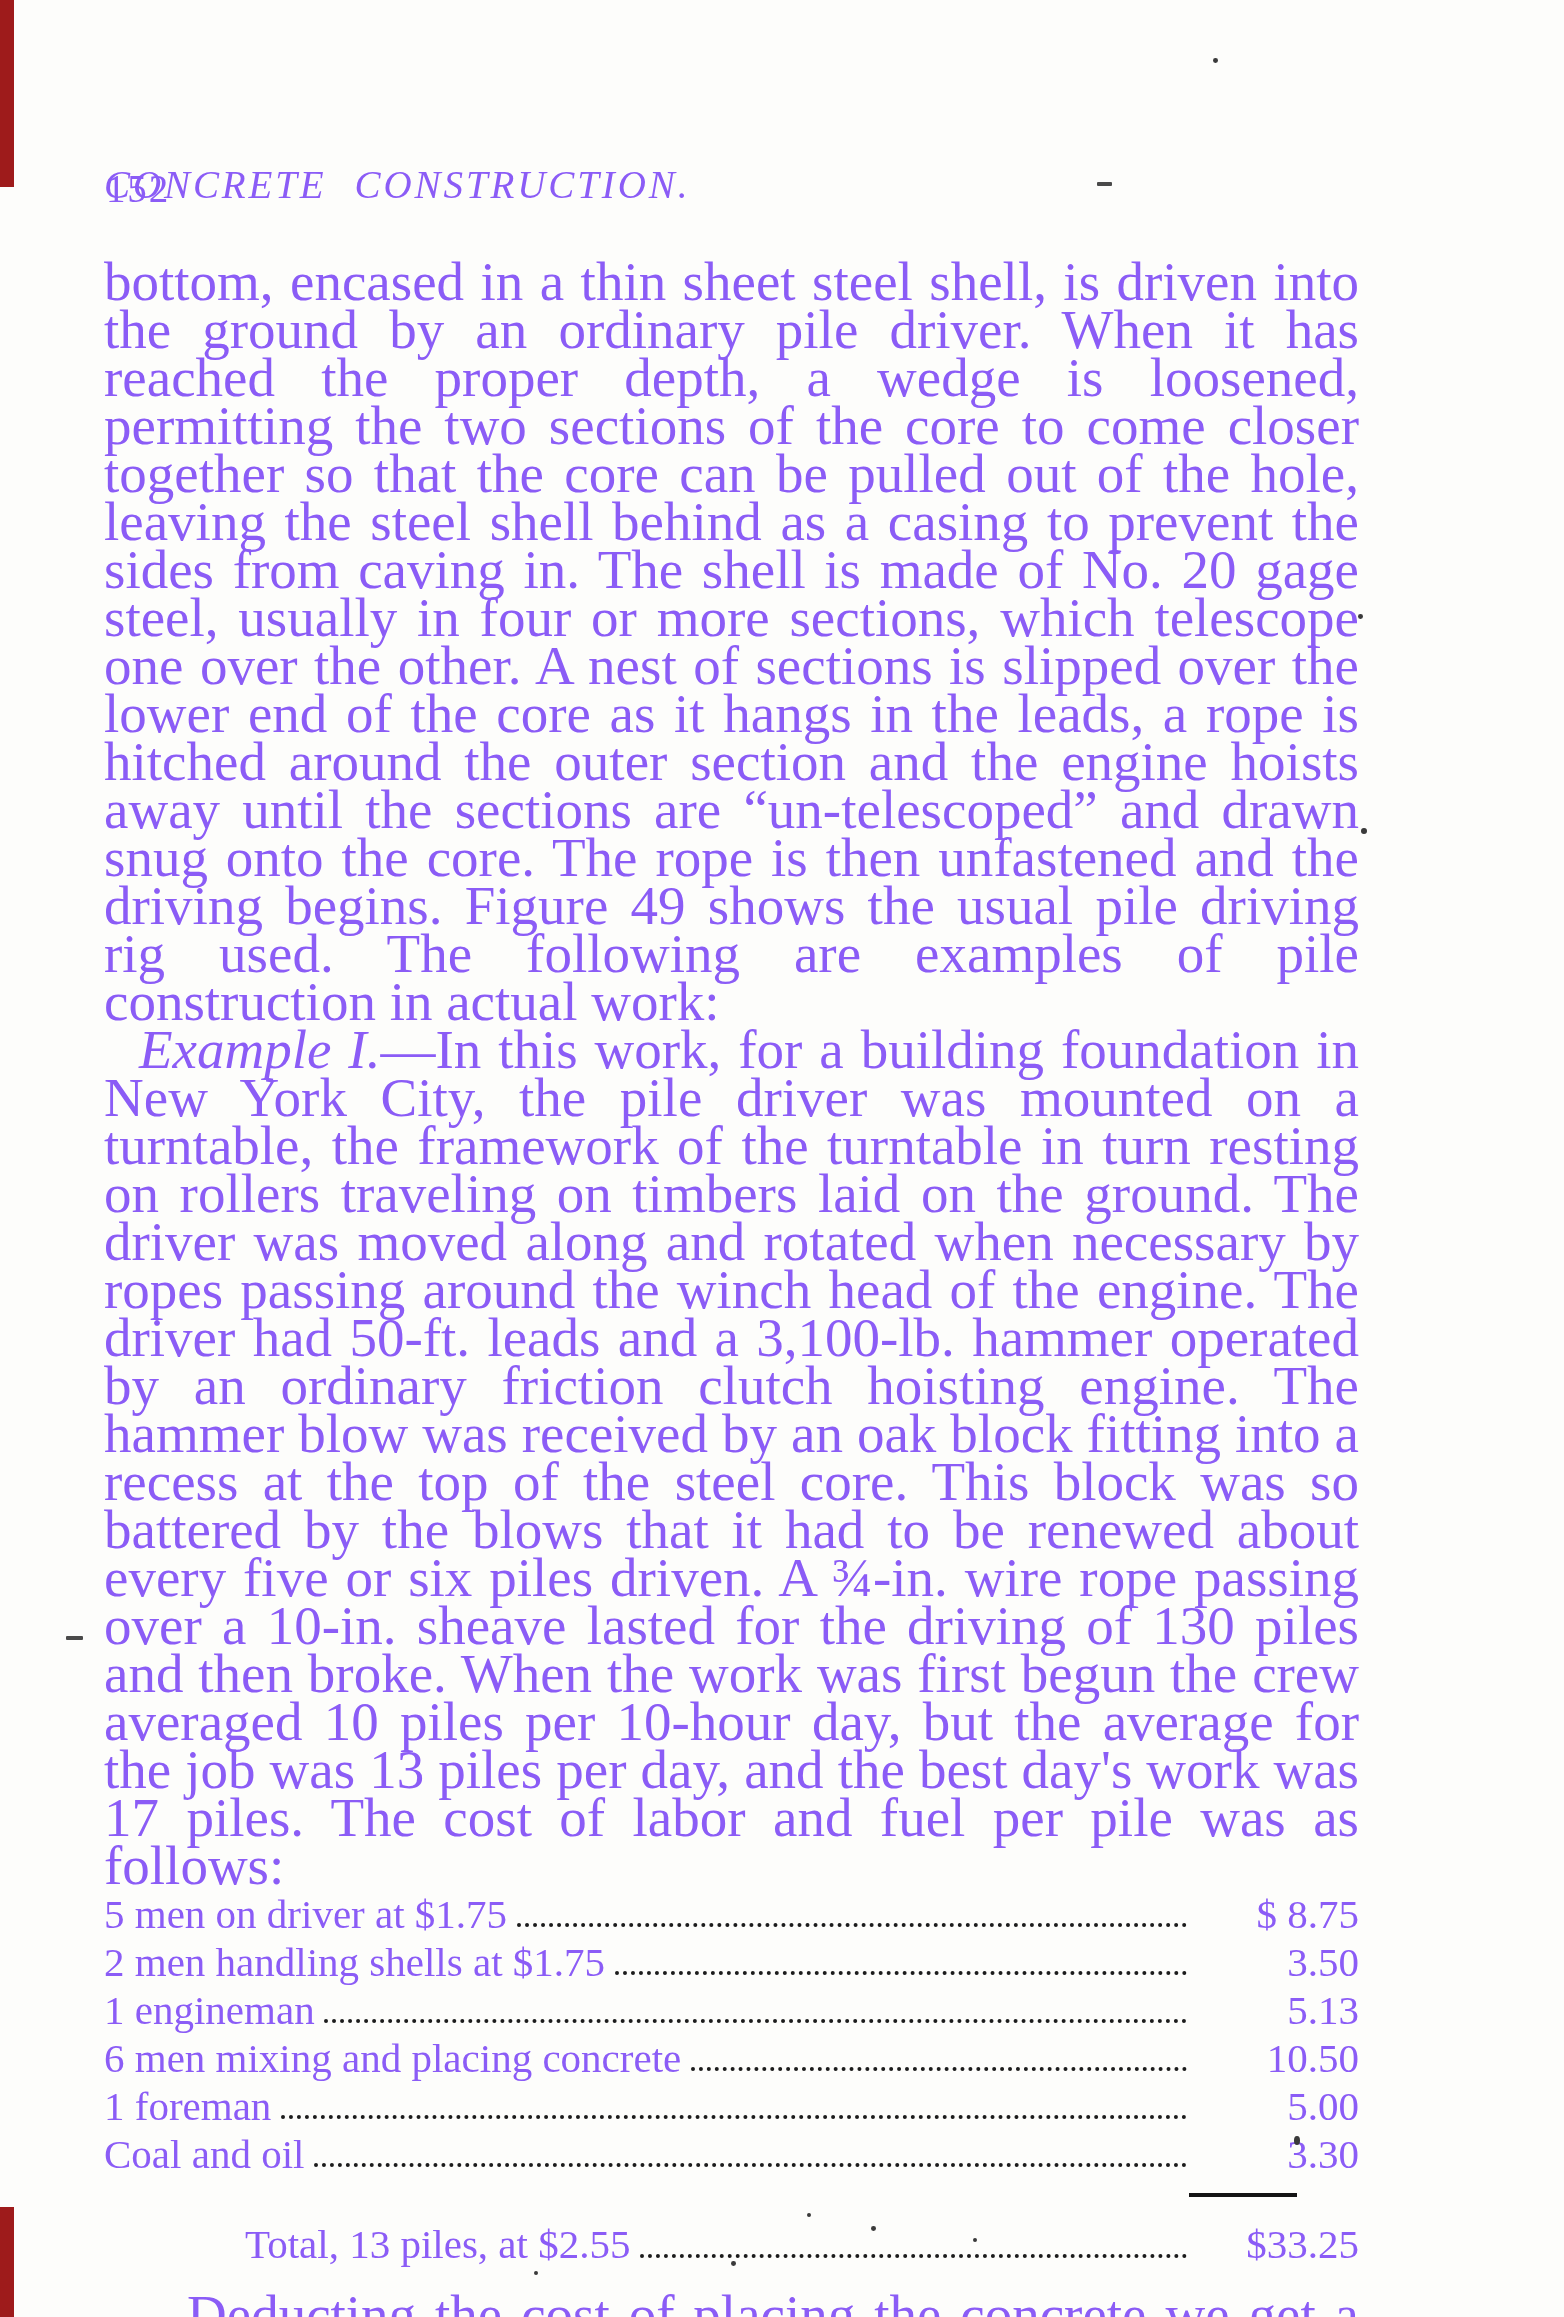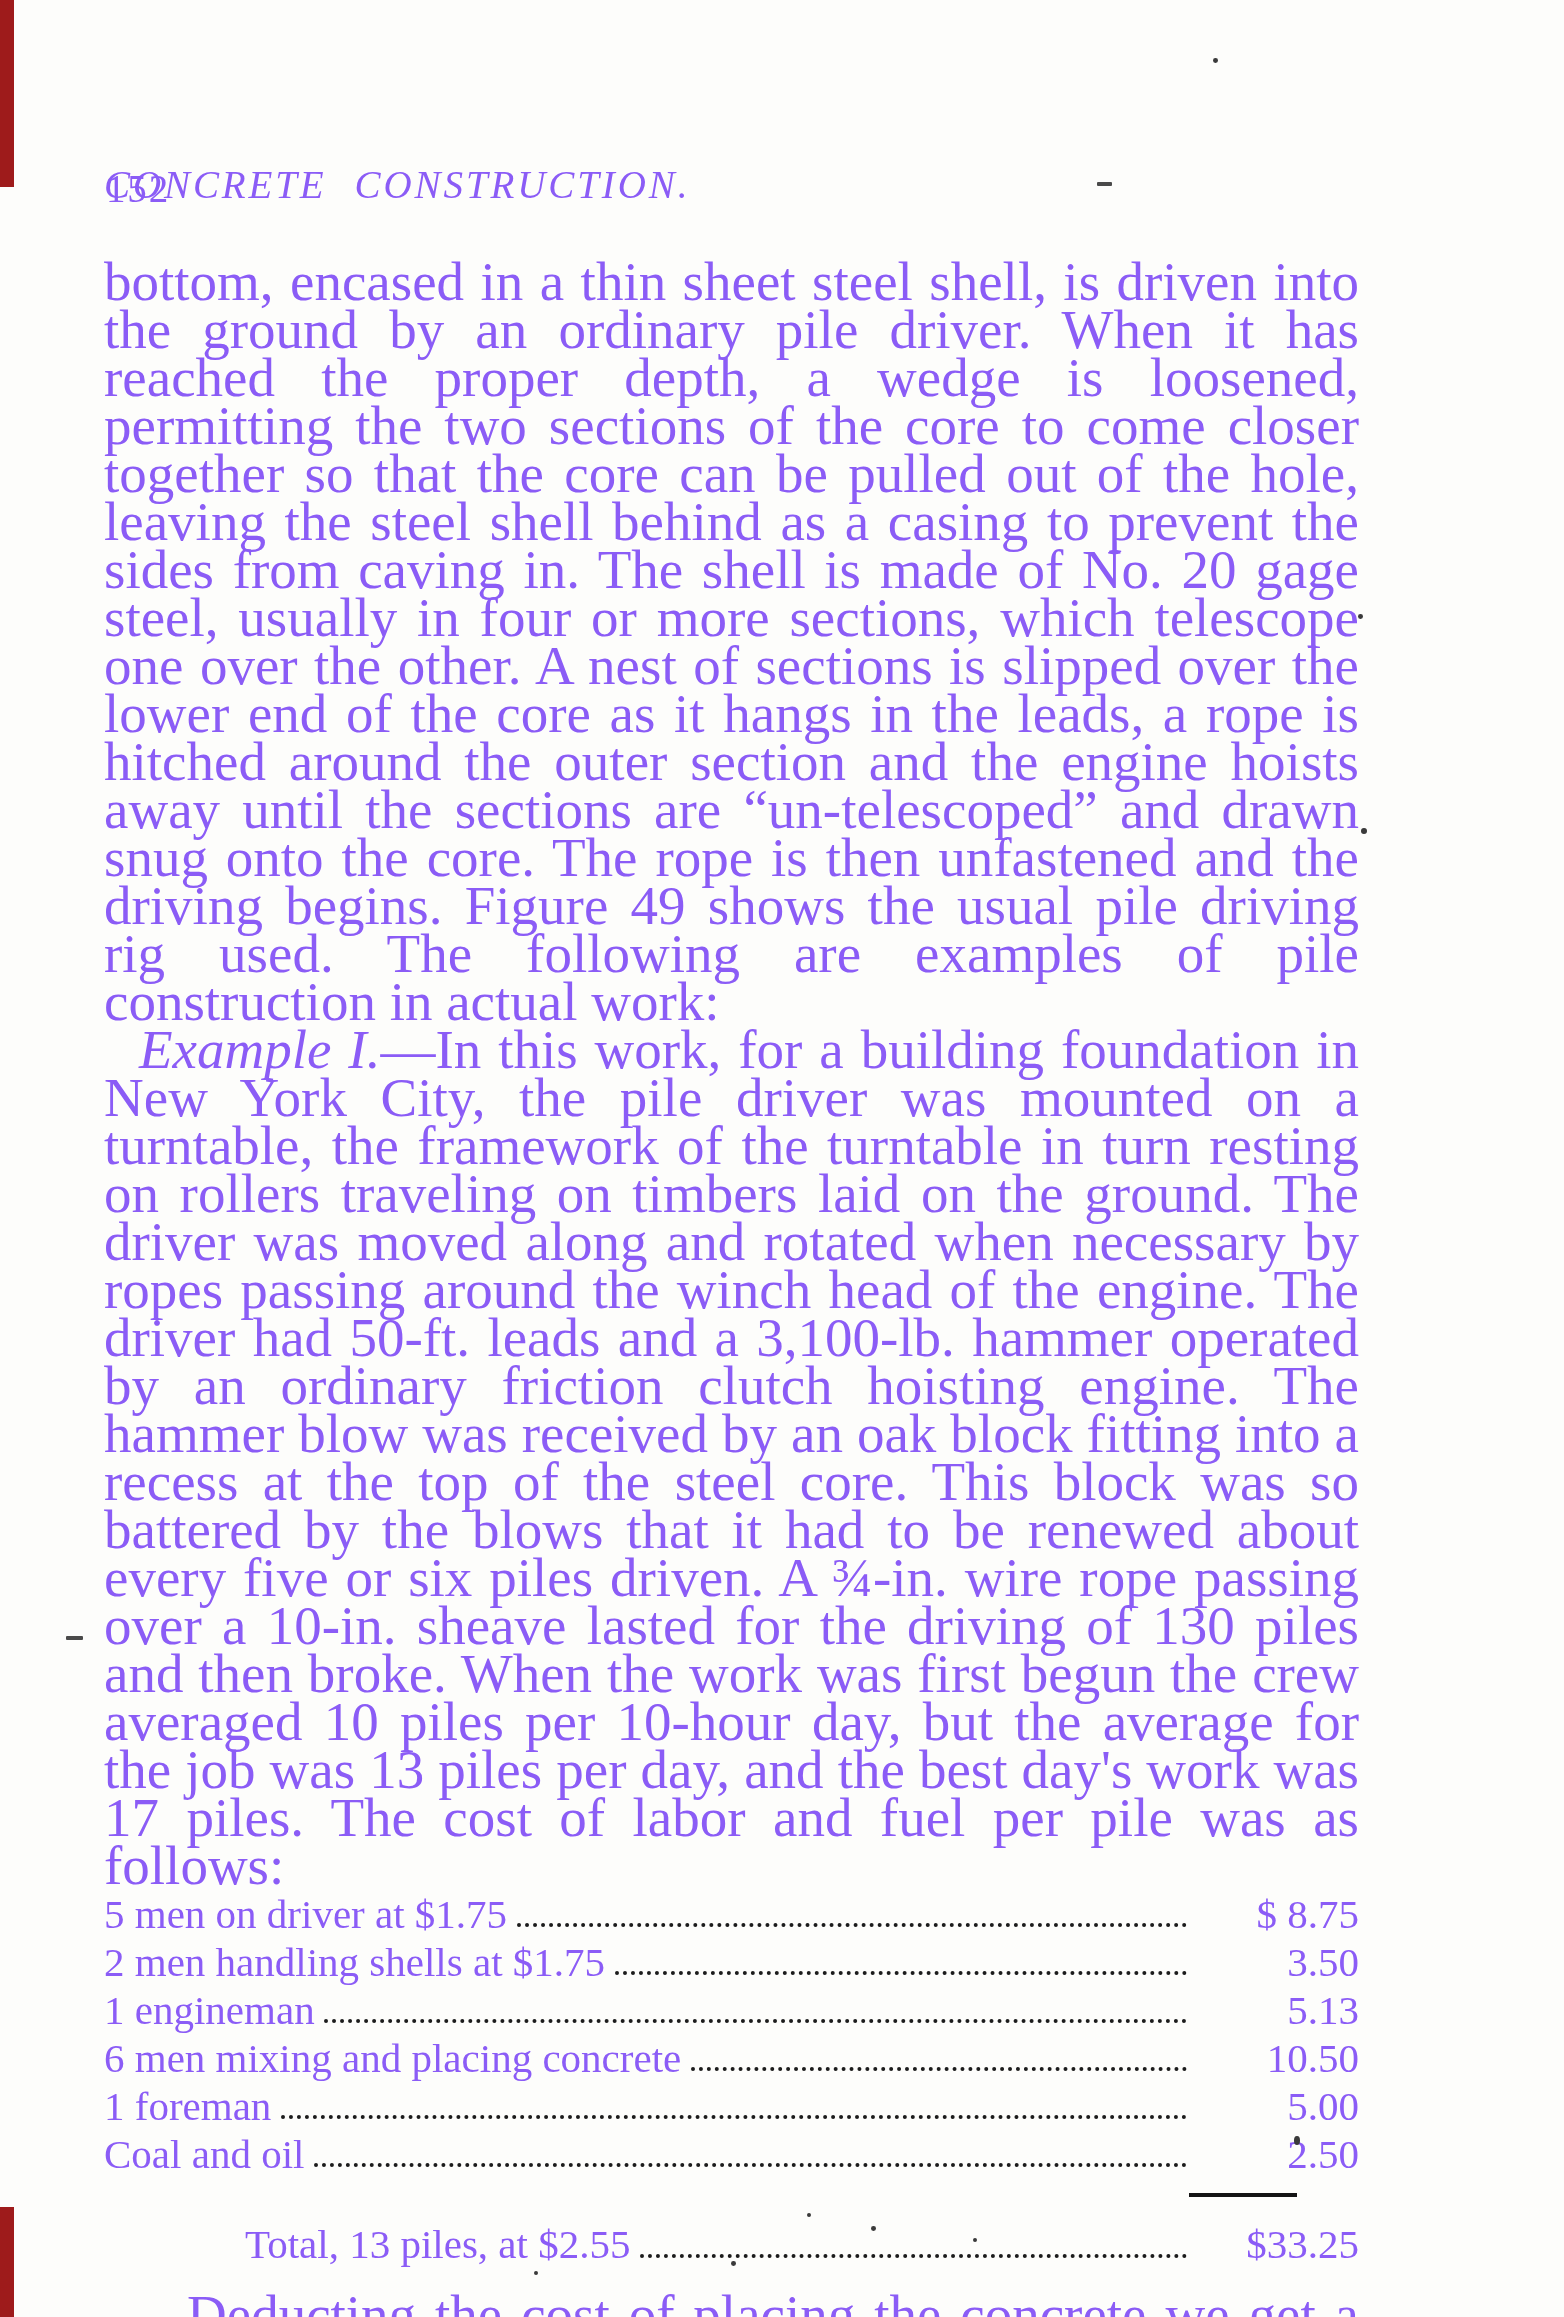--- a/index.html
+++ b/index.html
@@ -149,21 +149,21 @@
         <span class="row-amount">10.50</span>
       </div>
       <div class="cost-row">
         <span class="row-label">1 foreman</span>
         <span class="leader"></span>
         <span class="row-amount">5.00</span>
       </div>
       <div class="cost-row">
         <span class="row-label">Coal and oil</span>
         <span class="leader"></span>
-        <span class="row-amount">2.50</span>
+        <span class="row-amount">3.30</span>
       </div>
 
       <div class="sum-rule"></div>
 
       <div class="cost-row total">
         <span class="row-label">Total, 13 piles, at $2.55</span>
         <span class="leader"></span>
         <span class="row-amount">$33.25</span>
       </div>
     </div>

